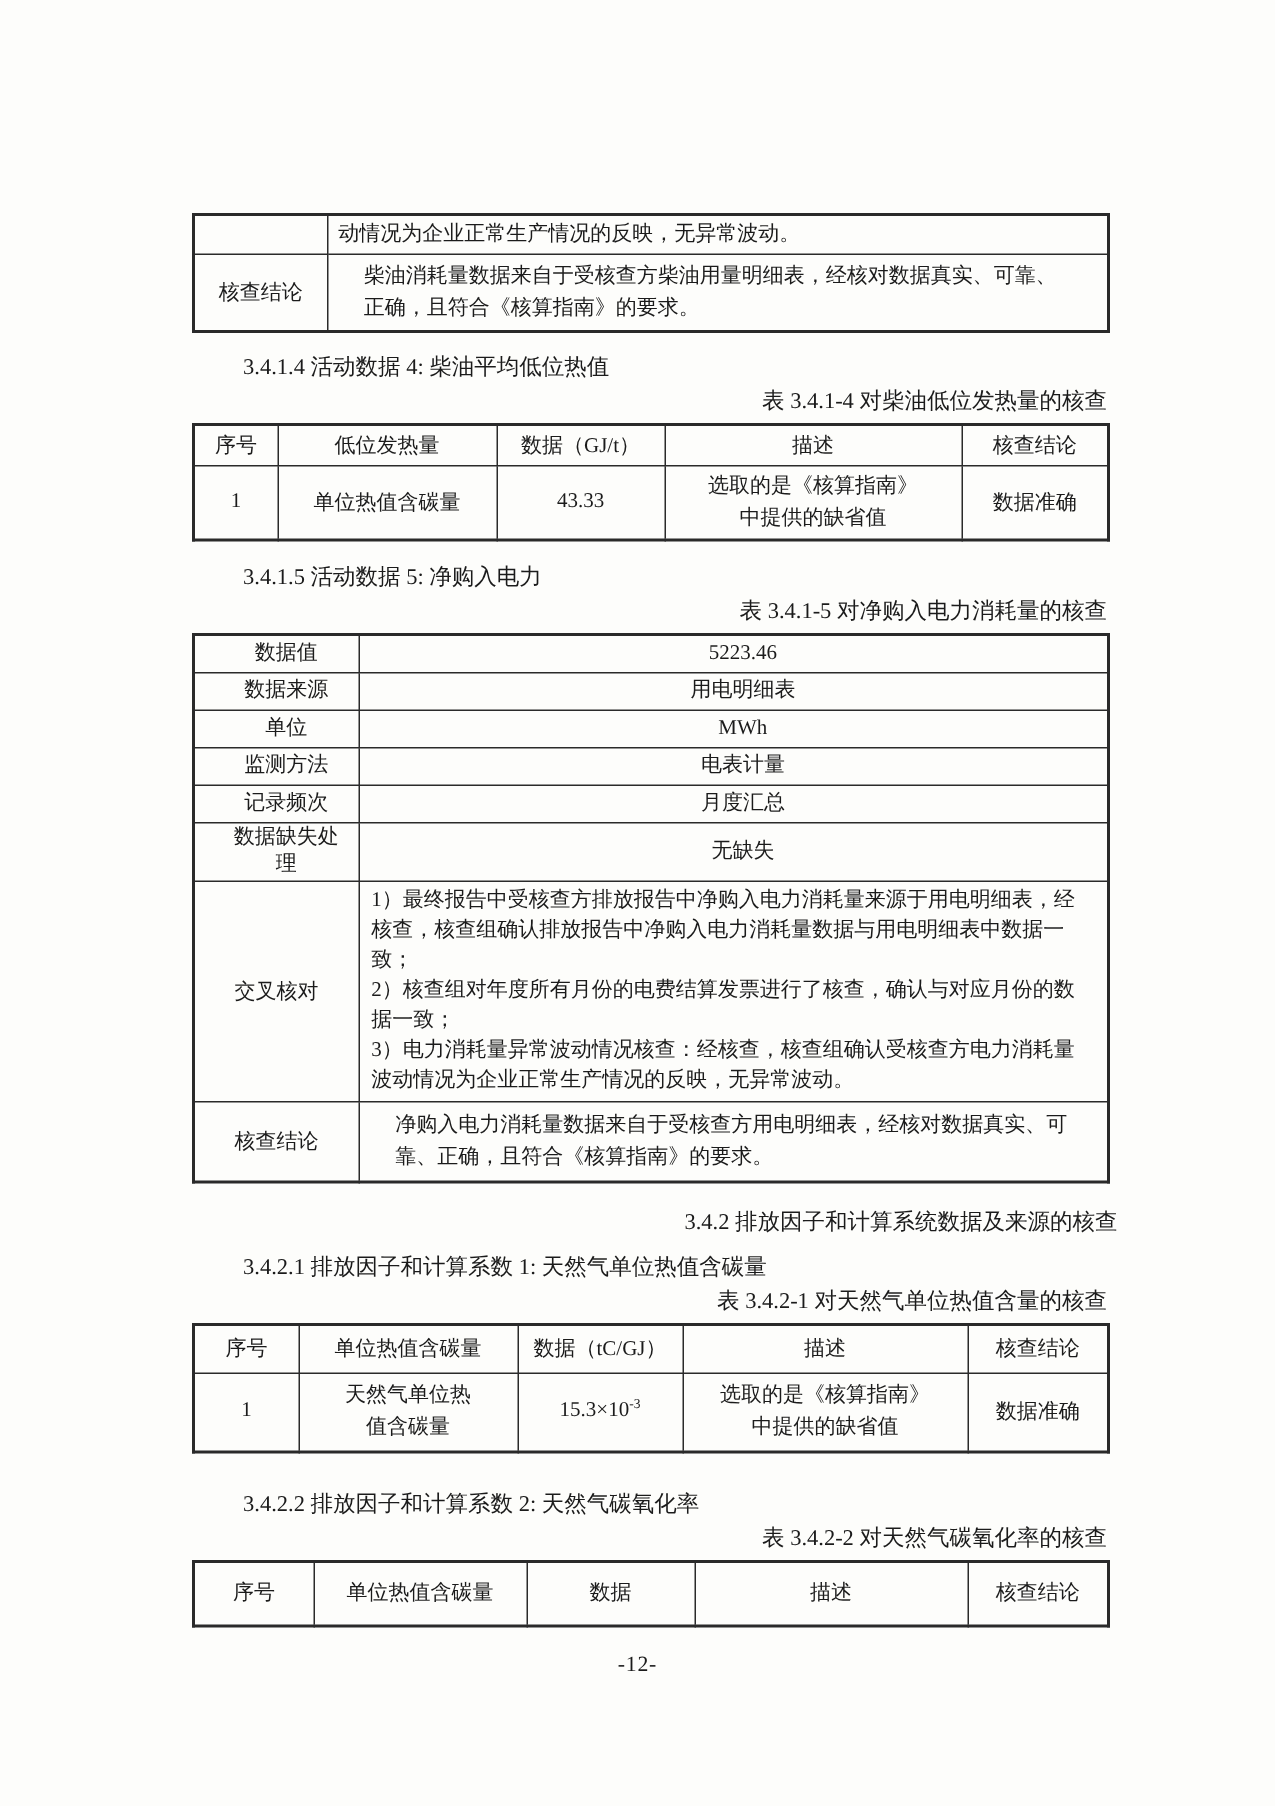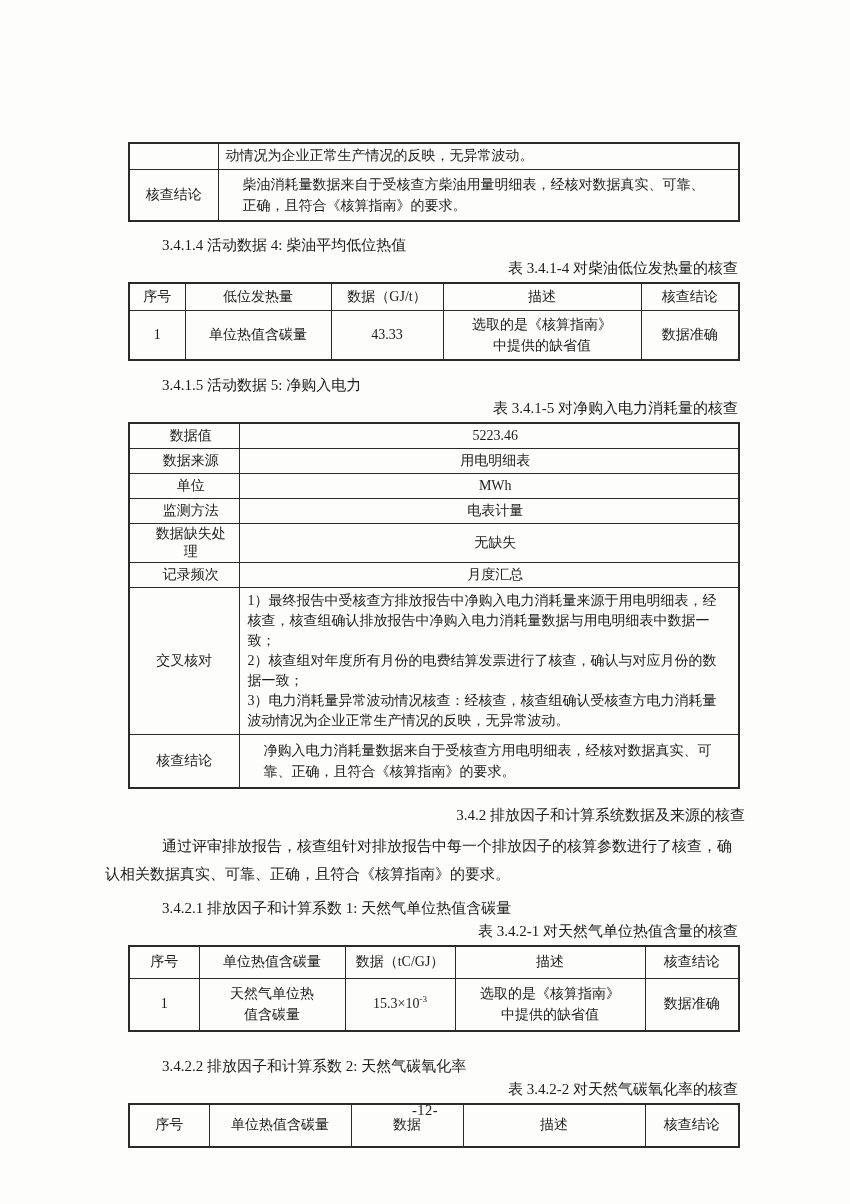--- a/index.html
+++ b/index.html
@@ -117,42 +117,41 @@
     </tr>
     <tr class="kv-row">
       <td class="kv-label">单位</td>
       <td class="tc">MWh</td>
     </tr>
     <tr class="kv-row">
       <td class="kv-label">监测方法</td>
       <td class="tc">电表计量</td>
     </tr>
     <tr class="kv-row">
+      <td class="kv-label">记录频次</td>
+      <td class="tc">月度汇总</td>
+    </tr>
+    <tr class="kv-row">
       <td class="kv-label">数据缺失处理</td>
       <td class="tc">无缺失</td>
-    </tr>
-    <tr class="kv-row">
-      <td class="kv-label">记录频次</td>
-      <td class="tc">月度汇总</td>
     </tr>
     <tr>
       <td class="kv-label">交叉核对</td>
       <td class="tl multiline">1）最终报告中受核查方排放报告中净购入电力消耗量来源于用电明细表，经核查，核查组确认排放报告中净购入电力消耗量数据与用电明细表中数据一致；
 2）核查组对年度所有月份的电费结算发票进行了核查，确认与对应月份的数据一致；
 3）电力消耗量异常波动情况核查：经核查，核查组确认受核查方电力消耗量波动情况为企业正常生产情况的反映，无异常波动。</td>
     </tr>
     <tr class="concl-row">
       <td class="kv-label">核查结论</td>
       <td class="tl twoline">净购入电力消耗量数据来自于受核查方用电明细表，经核对数据真实、可靠、正确，且符合《核算指南》的要求。</td>
     </tr>
   </tbody>
     </table>
 
   <div class="heading hg-3">3.4.2 排放因子和计算系统数据及来源的核查</div>
-  <p class="body-para">通过评审排放报告，核查组针对排放报告中每一个排放因子的核算参数进行了核查，确认相关数据真实、可靠、正确，且符合《核算指南》的要求。</p>
 
   <div class="heading hg-4">3.4.2.1 排放因子和计算系数 1: 天然气单位热值含碳量</div>
   <div class="tbl-title">表 3.4.2-1 对天然气单位热值含量的核查</div>
   <table class="grid-table">
     <colgroup>
         <col style="width:70px">
         <col style="width:146px">
         <col style="width:110px">
         <col style="width:190px">
         <col style="width:94px">

